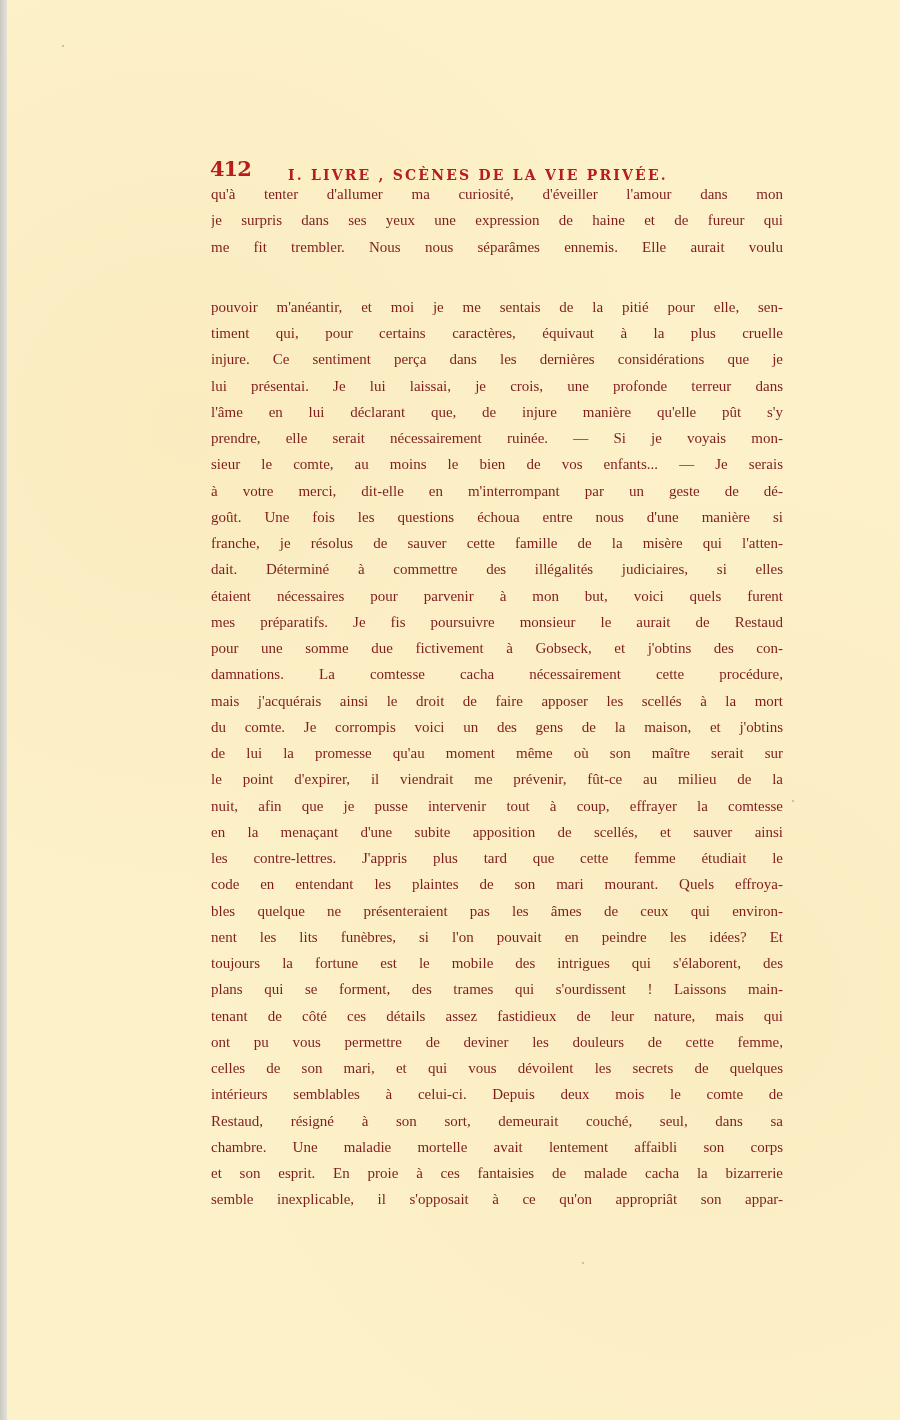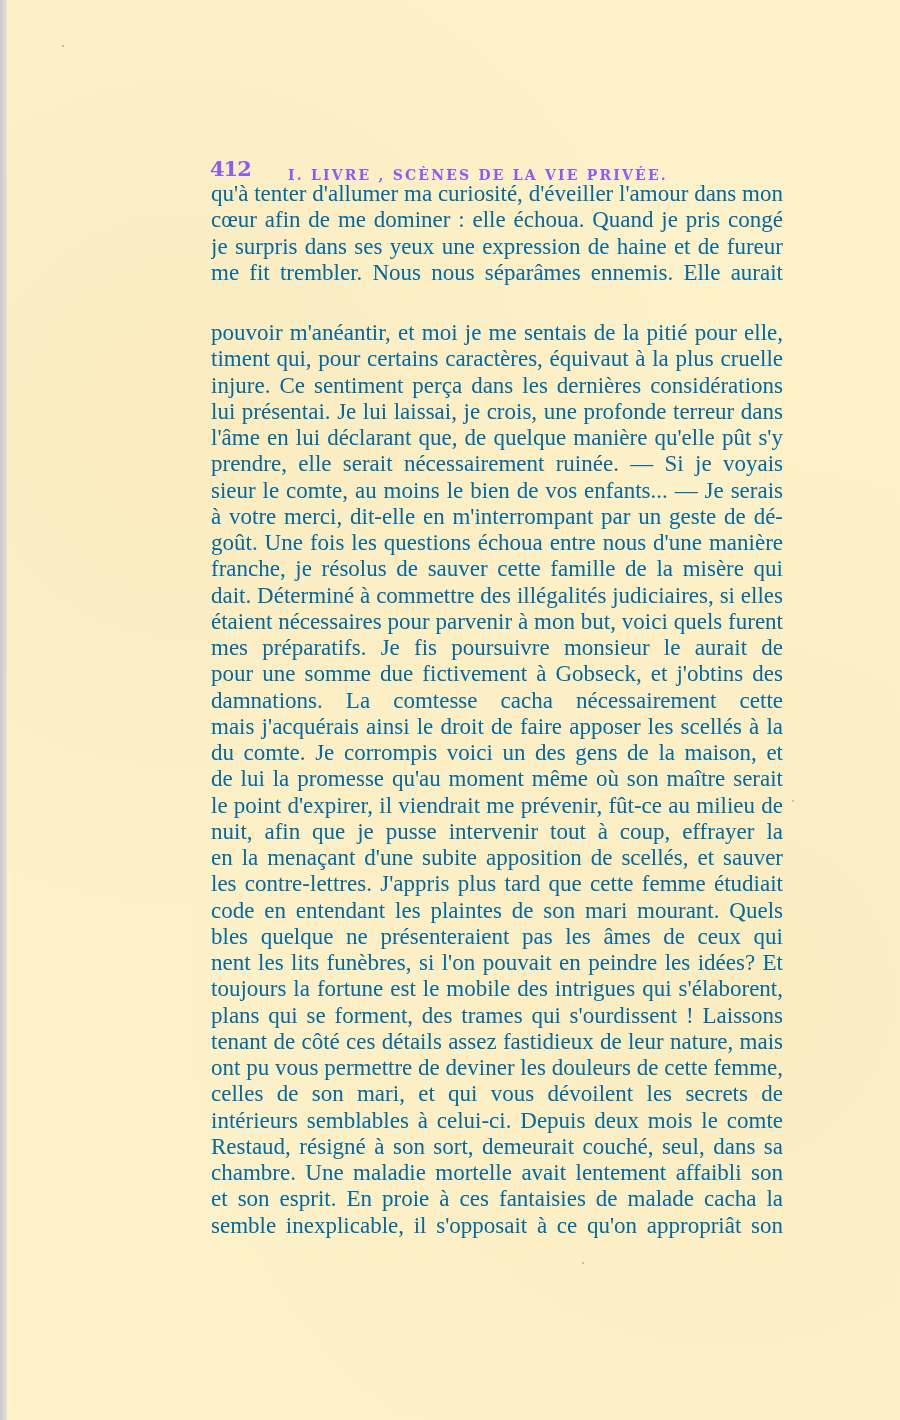--- a/index.html
+++ b/index.html
@@ -14,35 +14,35 @@
     }
     .page {
       position: absolute; left: 7px; top: 0; right: 0; bottom: 0;
       background:
         radial-gradient(circle at 20% 30%, rgba(240,210,150,0.18), transparent 40%),
         radial-gradient(circle at 80% 70%, rgba(240,210,150,0.15), transparent 45%),
         #fdf1c9;
     }
     .header {
       position: absolute; top: 156px; left: 210px; width: 572px; height: 24px;
-      font-family: "DejaVu Serif", serif; color: #8b5cf6;
+      font-family: "DejaVu Serif", serif; color: #b91c1c;
     }
     .page-number {
       position: absolute; left: 0; top: 0;
       font-size: 21px; font-weight: bold; letter-spacing: -1px;
     }
     .running-head {
       position: absolute; left: 78px; top: 11px;
       font-size: 14px; font-weight: bold; letter-spacing: 2.2px;
       text-transform: uppercase; white-space: nowrap;
     }
     .body-text {
       position: absolute; top: 181px; left: 211px; width: 572px;
-      font-family: "Liberation Serif", serif; color: #0369a1;
-      font-size: 23px; line-height: 26.25px;
+      font-family: "Liberation Serif", serif; color: #7f1d1d;
+      font-size: 15px; line-height: 26.25px;
     }
     .line {
       display: block; white-space: nowrap; height: 26.25px;
       text-align: justify; text-align-last: justify;
     }
     .speck {
       position: absolute; width: 2px; height: 2px; border-radius: 50%;
       background: #9a8a6a; opacity: 0.6;
     }
   </style>
@@ -56,28 +56,27 @@
   <span class="speck" style="left:785px;top:800px"></span>
 </div>
 
 <div class="header">
   <span class="page-number">412</span>
   <span class="running-head">I. LIVRE , SCÈNES DE LA VIE PRIVÉE.</span>
 </div>
 
 <div class="body-text" id="body-text">
     <span class="line" style="white-space: normal; overflow: hidden; display: block; width: 572px;">qu'à tenter d'allumer ma curiosité, d'éveiller l'amour dans mon</span>
-    <span class="line" style="white-space: normal; overflow: hidden; display: block; width: 572px;">cœur afin de me dominer : elle échoua. Quand je pris congé d'elle,</span>
     <span class="line" style="white-space: normal; overflow: hidden; display: block; width: 572px;">je surpris dans ses yeux une expression de haine et de fureur qui</span>
     <span class="line" style="white-space: normal; overflow: hidden; display: block; width: 572px;">me fit trembler. Nous nous séparâmes ennemis. Elle aurait voulu</span>
     <span class="line" style="white-space: normal; overflow: hidden; display: block; width: 572px; margin-top: 34px;">pouvoir m'anéantir, et moi je me sentais de la pitié pour elle, sen-</span>
     <span class="line" style="white-space: normal; overflow: hidden; display: block; width: 572px;">timent qui, pour certains caractères, équivaut à la plus cruelle</span>
     <span class="line" style="white-space: normal; overflow: hidden; display: block; width: 572px;">injure. Ce sentiment perça dans les dernières considérations que je</span>
     <span class="line" style="white-space: normal; overflow: hidden; display: block; width: 572px;">lui présentai. Je lui laissai, je crois, une profonde terreur dans</span>
-    <span class="line" style="white-space: normal; overflow: hidden; display: block; width: 572px;">l'âme en lui déclarant que, de quelque manière qu'elle pût s'y</span>
+    <span class="line" style="white-space: normal; overflow: hidden; display: block; width: 572px;">l'âme en lui déclarant que, de injure manière qu'elle pût s'y</span>
     <span class="line" style="white-space: normal; overflow: hidden; display: block; width: 572px;">prendre, elle serait nécessairement ruinée. — Si je voyais mon-</span>
     <span class="line" style="white-space: normal; overflow: hidden; display: block; width: 572px;">sieur le comte, au moins le bien de vos enfants... — Je serais</span>
     <span class="line" style="white-space: normal; overflow: hidden; display: block; width: 572px;">à votre merci, dit-elle en m'interrompant par un geste de dé-</span>
     <span class="line" style="white-space: normal; overflow: hidden; display: block; width: 572px;">goût. Une fois les questions échoua entre nous d'une manière si</span>
     <span class="line" style="white-space: normal; overflow: hidden; display: block; width: 572px;">franche, je résolus de sauver cette famille de la misère qui l'atten-</span>
     <span class="line" style="white-space: normal; overflow: hidden; display: block; width: 572px;">dait. Déterminé à commettre des illégalités judiciaires, si elles</span>
     <span class="line" style="white-space: normal; overflow: hidden; display: block; width: 572px;">étaient nécessaires pour parvenir à mon but, voici quels furent</span>
     <span class="line" style="white-space: normal; overflow: hidden; display: block; width: 572px;">mes préparatifs. Je fis poursuivre monsieur le aurait de Restaud</span>
     <span class="line" style="white-space: normal; overflow: hidden; display: block; width: 572px;">pour une somme due fictivement à Gobseck, et j'obtins des con-</span>
     <span class="line" style="white-space: normal; overflow: hidden; display: block; width: 572px;">damnations. La comtesse cacha nécessairement cette procédure,</span>

